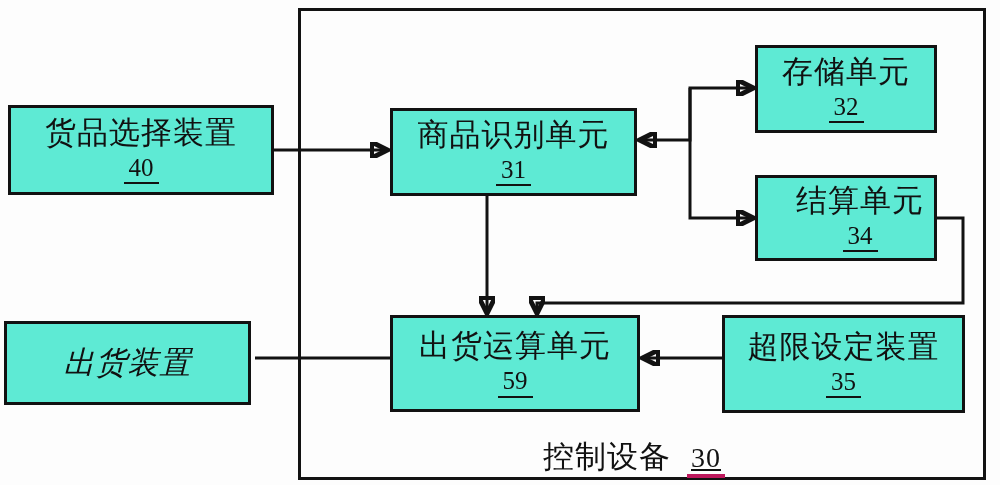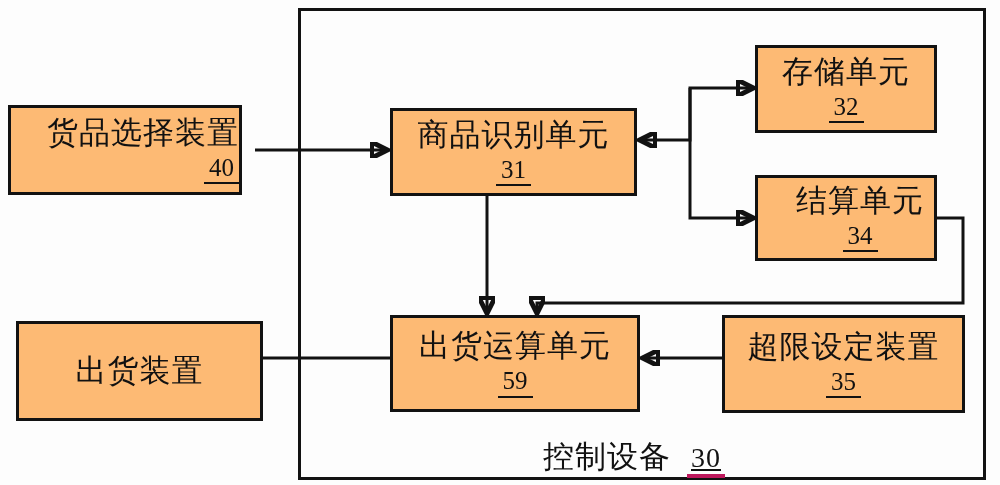--- a/index.html
+++ b/index.html
@@ -18,21 +18,21 @@
     position: absolute;
     left: 298px; top: 8px;
     width: 688px; height: 472px;
     border: 3px solid #121212;
     background: transparent;
   }
 
   .box {
     position: absolute;
     border: 3px solid #121212;
-    background: #fdba74;
+    background: #5eead4;
     display: flex;
     flex-direction: column;
     align-items: center;
     justify-content: center;
     gap: 4px;
     z-index: 2;
   }
 
   .box-label {
     font-size: 31px;
@@ -42,26 +42,26 @@
   }
 
   .box-number {
     font-size: 25px;
     line-height: 1.15;
     border-bottom: 2px solid #121212;
     padding: 0 5px;
   }
 
   
-  #box-goods-selection   { left: 8px;   top: 105px; width: 234px; height: 90px; align-items: flex-end; }
+  #box-goods-selection   { left: 8px;   top: 105px; width: 266px; height: 90px; }
   #box-product-recognition { left: 390px; top: 108px; width: 247px; height: 88px; align-items: center; }
   #box-storage           { left: 755px; top: 45px;  width: 182px; height: 88px; }
   #box-settlement        { left: 755px; top: 175px; width: 182px; height: 86px; padding-left: 28px; }
   #box-dispatch-computation { left: 390px; top: 315px; width: 250px; height: 97px; }
-  #box-dispatch-device   { left: 16px;   top: 321px; width: 247px; height: 100px; }
+  #box-dispatch-device   { left: 4px;   top: 321px; width: 247px; height: 84px; font-style: italic; }
   #box-limit-setting     { left: 722px; top: 315px; width: 243px; height: 98px; }
 
   .outer-label {
     position: absolute;
     left: 543px; top: 436px;
     display: flex;
     align-items: flex-end;
     gap: 16px;
     font-size: 31px;
     letter-spacing: 1px;

